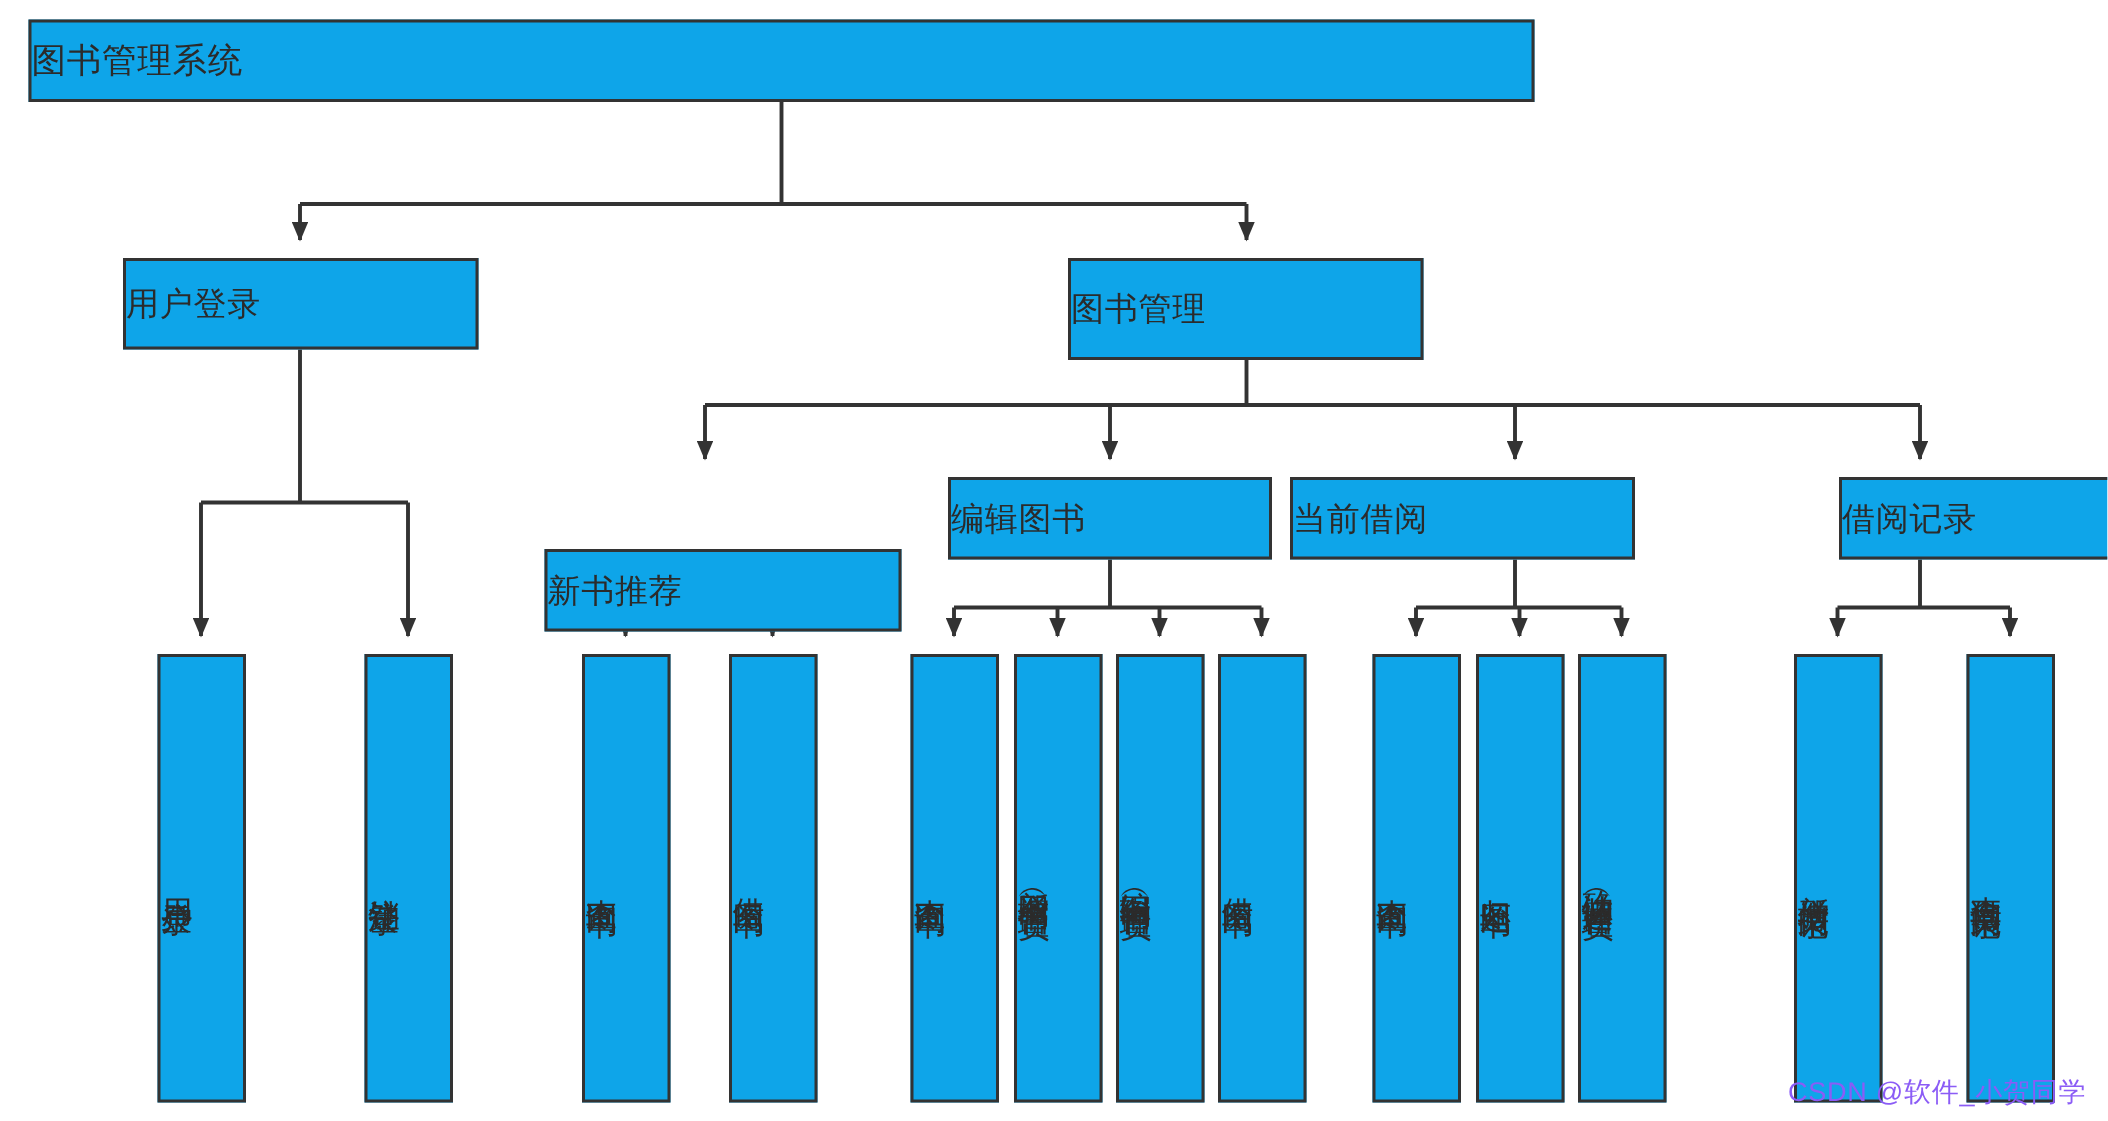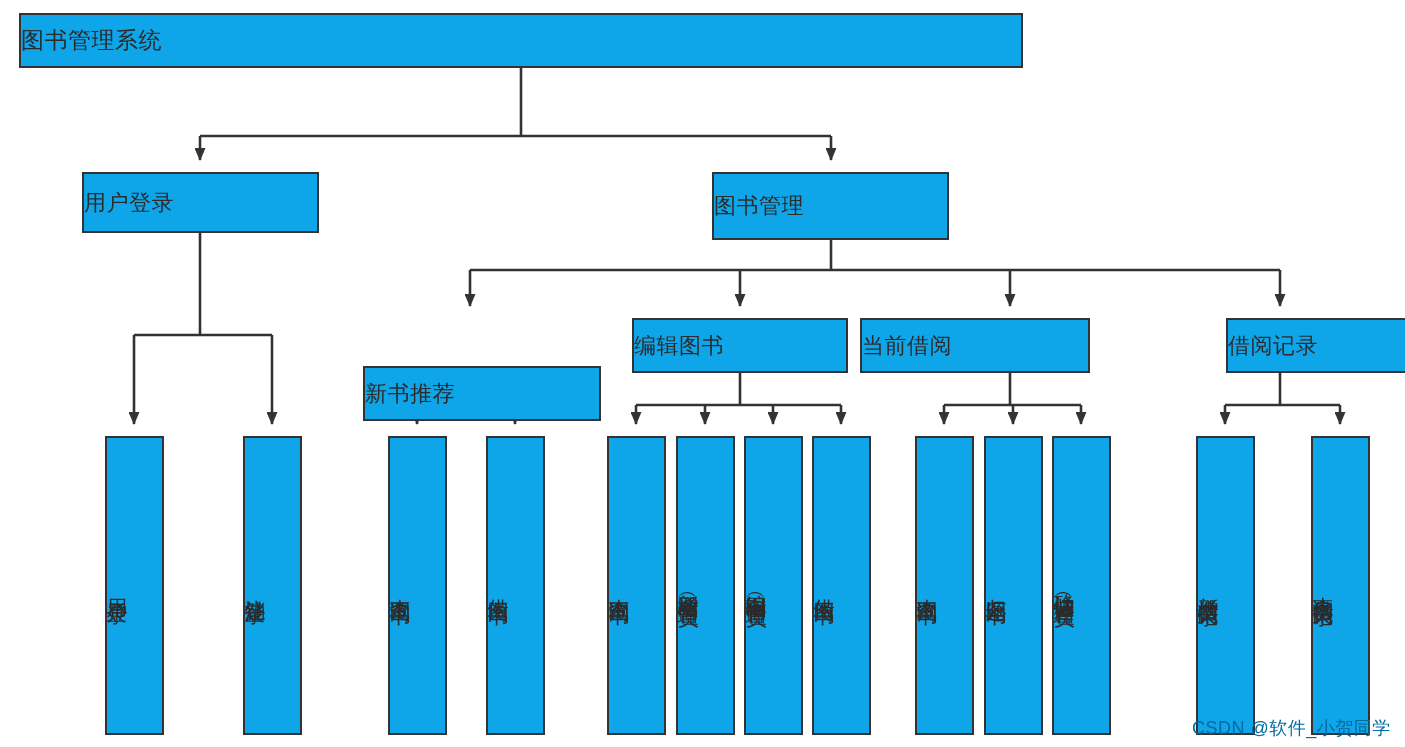--- a/index.html
+++ b/index.html
@@ -48,21 +48,21 @@
     letter-spacing: 2px;
     line-height: 1;
   }
   .node-box.root .node-label { font-size: 23px; }
   .node-box.level2 .node-label { font-size: 22px; }
   .node-box.level3 .node-label { font-size: 22px; }
   .node-box.leaf .node-label { font-size: 21px; }
   .watermark {
     position: absolute;
     font-size: 18px;
-    color: #0369a1;
+    color: #8b5cf6;
     white-space: nowrap;
     letter-spacing: 0.5px;
     pointer-events: none;
   }
 </style>
 </head>
 <body>
 
 <div id="canvas">
 

